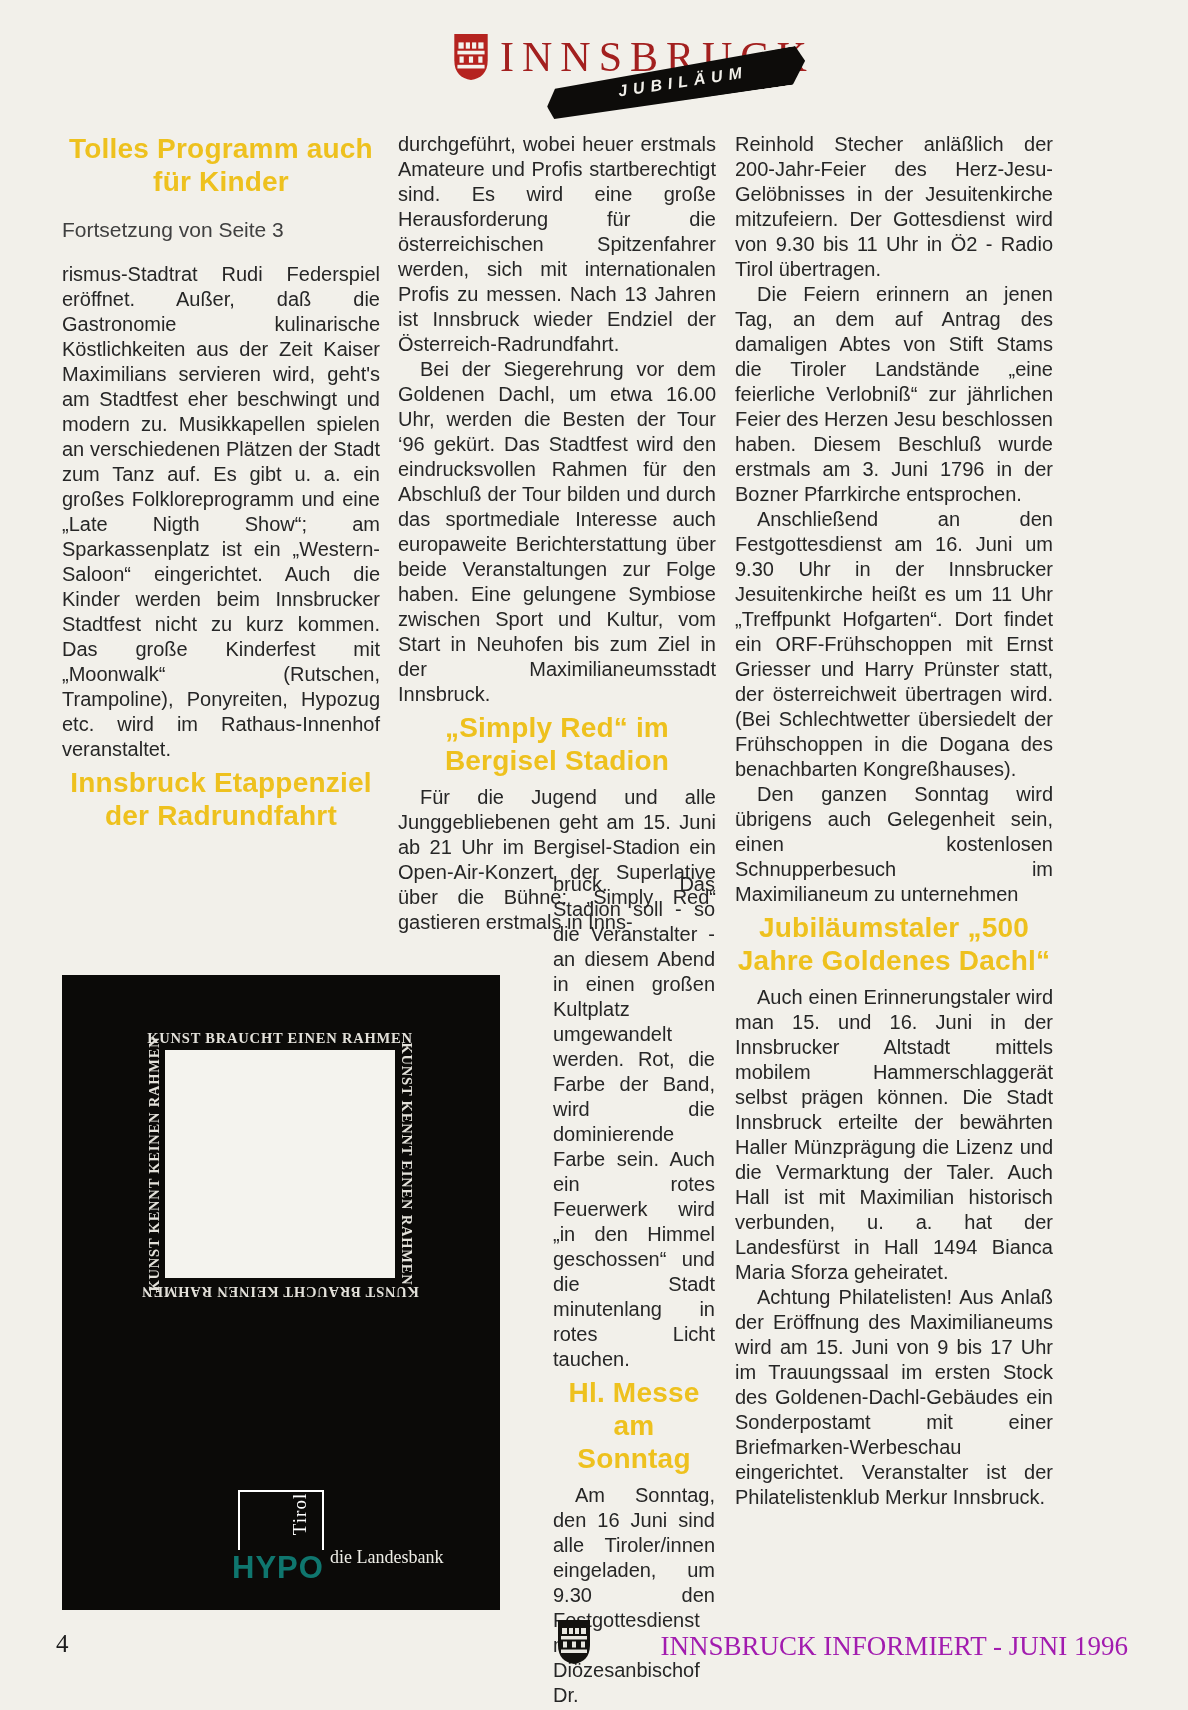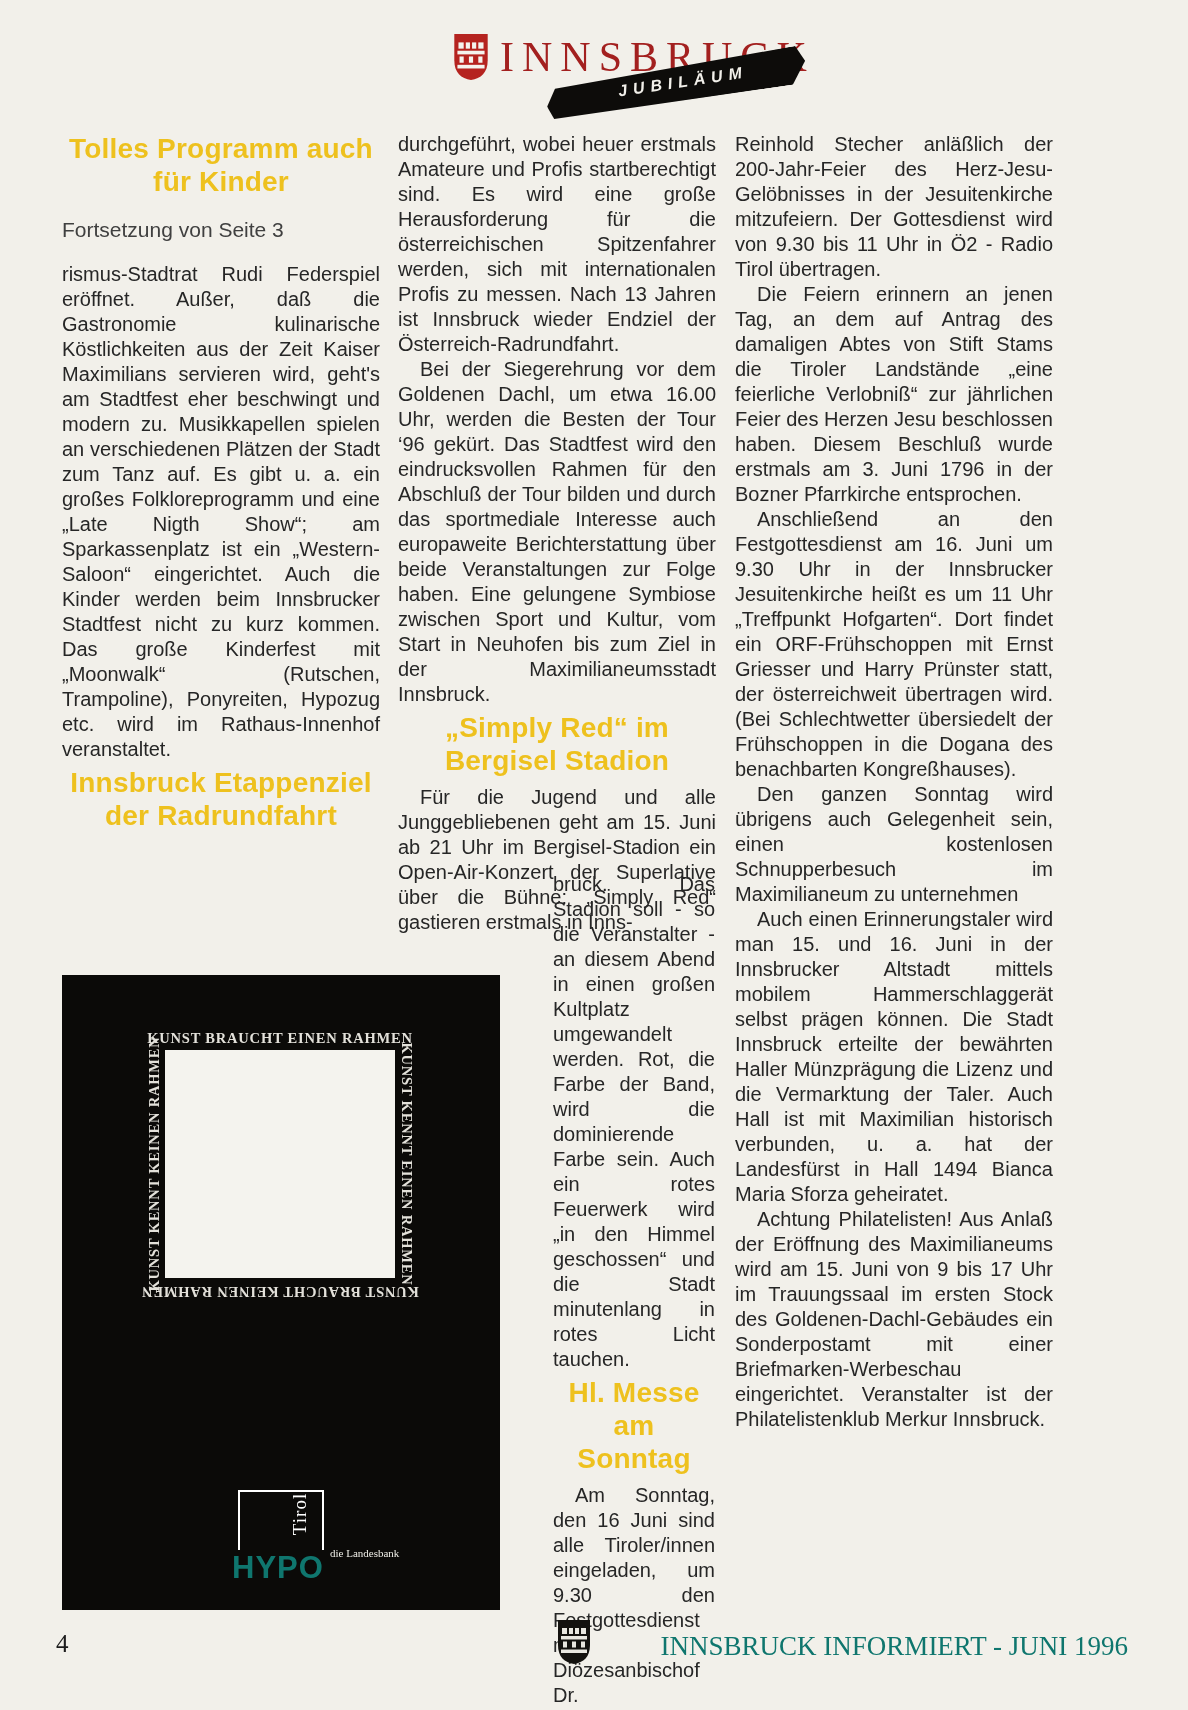--- a/index.html
+++ b/index.html
@@ -61,32 +61,32 @@
     position:absolute; left:42px; top:36px;
     transform:translate(-50%,-50%) rotate(-90deg) translate(14px,18px);
     color:#fff; font-family:"Liberation Serif", serif; font-size:19px; letter-spacing:1px;
   }
   #hypo-name {
     position:absolute; left:-12px; bottom:-14px; background:#0b0a08; padding:0 4px;
     color:#0f766e; font-weight:bold; font-size:31px; letter-spacing:1px;
   }
   #hypo-tagline {
     position:absolute; left:268px; top:572px;
-    color:#efeee7; font-family:"Liberation Serif", serif; font-size:11px;
+    color:#efeee7; font-family:"Liberation Serif", serif; font-size:18px;
   }
 
   
   #footer-page-number {
     position:absolute; left:56px; top:1630px;
     font-family:"Liberation Serif", serif; font-size:25px; color:#1c1c1c;
   }
   #footer-crest { position:absolute; left:556px; top:1614px; width:36px; height:56px; }
   #footer-title {
     position:absolute; right:60px; top:1631px;
-    font-family:"Liberation Serif", serif; font-size:27px; color:#0f766e; white-space:nowrap;
+    font-family:"Liberation Serif", serif; font-size:27px; color:#a21caf; white-space:nowrap;
   }
 </style>
 </head>
 <body>
 
 <div class="page">
 
   <header id="masthead">
     <svg id="crest" viewBox="0 0 36 46" aria-hidden="true">
       <path d="M2 1 H34 V26 C34 38 27.5 43.5 18 45 C8.5 43.5 2 38 2 26 Z" fill="#b5231f"></path>
@@ -126,20 +126,21 @@
     <p class="body-par">bruck. Das Stadion soll - so die Veranstalter - an diesem Abend in einen großen Kultplatz umgewandelt werden. Rot, die Farbe der Band, wird die dominierende Farbe sein. Auch ein rotes Feuerwerk wird „in den Himmel geschossen“ und die Stadt minutenlang in rotes Licht tauchen.</p>
     <h2 class="headline">Hl. Messe am Sonntag</h2>
     <p class="body-par ind">Am Sonntag, den 16 Juni sind alle Tiroler/innen eingeladen, um 9.30 den Festgottesdienst mit Diözesanbischof Dr.</p>
   </section>
 
   <section class="col" id="col-right">
     <p class="body-par">Reinhold Stecher anläßlich der 200-Jahr-Feier des Herz-Jesu-Gelöbnisses in der Jesuitenkirche mitzufeiern. Der Gottesdienst wird von 9.30 bis 11 Uhr in Ö2 - Radio Tirol übertragen.</p>
     <p class="body-par ind">Die Feiern erinnern an jenen Tag, an dem auf Antrag des damaligen Abtes von Stift Stams die Tiroler Landstände „eine feierliche Verlobniß“ zur jährlichen Feier des Herzen Jesu beschlossen haben. Diesem Beschluß wurde erstmals am 3. Juni 1796 in der Bozner Pfarrkirche entsprochen.</p>
     <p class="body-par ind">Anschließend an den Festgottesdienst am 16. Juni um 9.30 Uhr in der Innsbrucker Jesuitenkirche heißt es um 11 Uhr „Treffpunkt Hofgarten“. Dort findet ein ORF-Frühschoppen mit Ernst Griesser und Harry Prünster statt, der österreichweit übertragen wird. (Bei Schlechtwetter übersiedelt der Frühschoppen in die Dogana des benachbarten Kongreßhauses).</p>
     <p class="body-par ind">Den ganzen Sonntag wird übrigens auch Gelegenheit sein, einen kostenlosen Schnupperbesuch im Maximilianeum zu unternehmen</p>
+    <h2 class="headline">Jubiläumstaler „500 Jahre Goldenes Dachl“</h2>
     <p class="body-par ind">Auch einen Erinnerungstaler wird man 15. und 16. Juni in der Innsbrucker Altstadt mittels mobilem Hammerschlaggerät selbst prägen können. Die Stadt Innsbruck erteilte der bewährten Haller Münzprägung die Lizenz und die Vermarktung der Taler. Auch Hall ist mit Maximilian historisch verbunden, u. a. hat der Landesfürst in Hall 1494 Bianca Maria Sforza geheiratet.</p>
     <p class="body-par ind">Achtung Philatelisten! Aus Anlaß der Eröffnung des Maximilianeums wird am 15. Juni von 9 bis 17 Uhr im Trauungssaal im ersten Stock des Goldenen-Dachl-Gebäudes ein Sonderpostamt mit einer Briefmarken-Werbeschau eingerichtet. Veranstalter ist der Philatelistenklub Merkur Innsbruck.</p>
   </section>
 
   <aside id="ad-box">
     <div id="ad-frame-square"></div>
     <div class="frame-label" id="fl-top">KUNST BRAUCHT EINEN RAHMEN</div>
     <div class="frame-label" id="fl-right">KUNST KENNT EINEN RAHMEN</div>
     <div class="frame-label" id="fl-bottom">KUNST BRAUCHT KEINEN RAHMEN</div>
     <div class="frame-label" id="fl-left">KUNST KENNT KEINEN RAHMEN</div>

